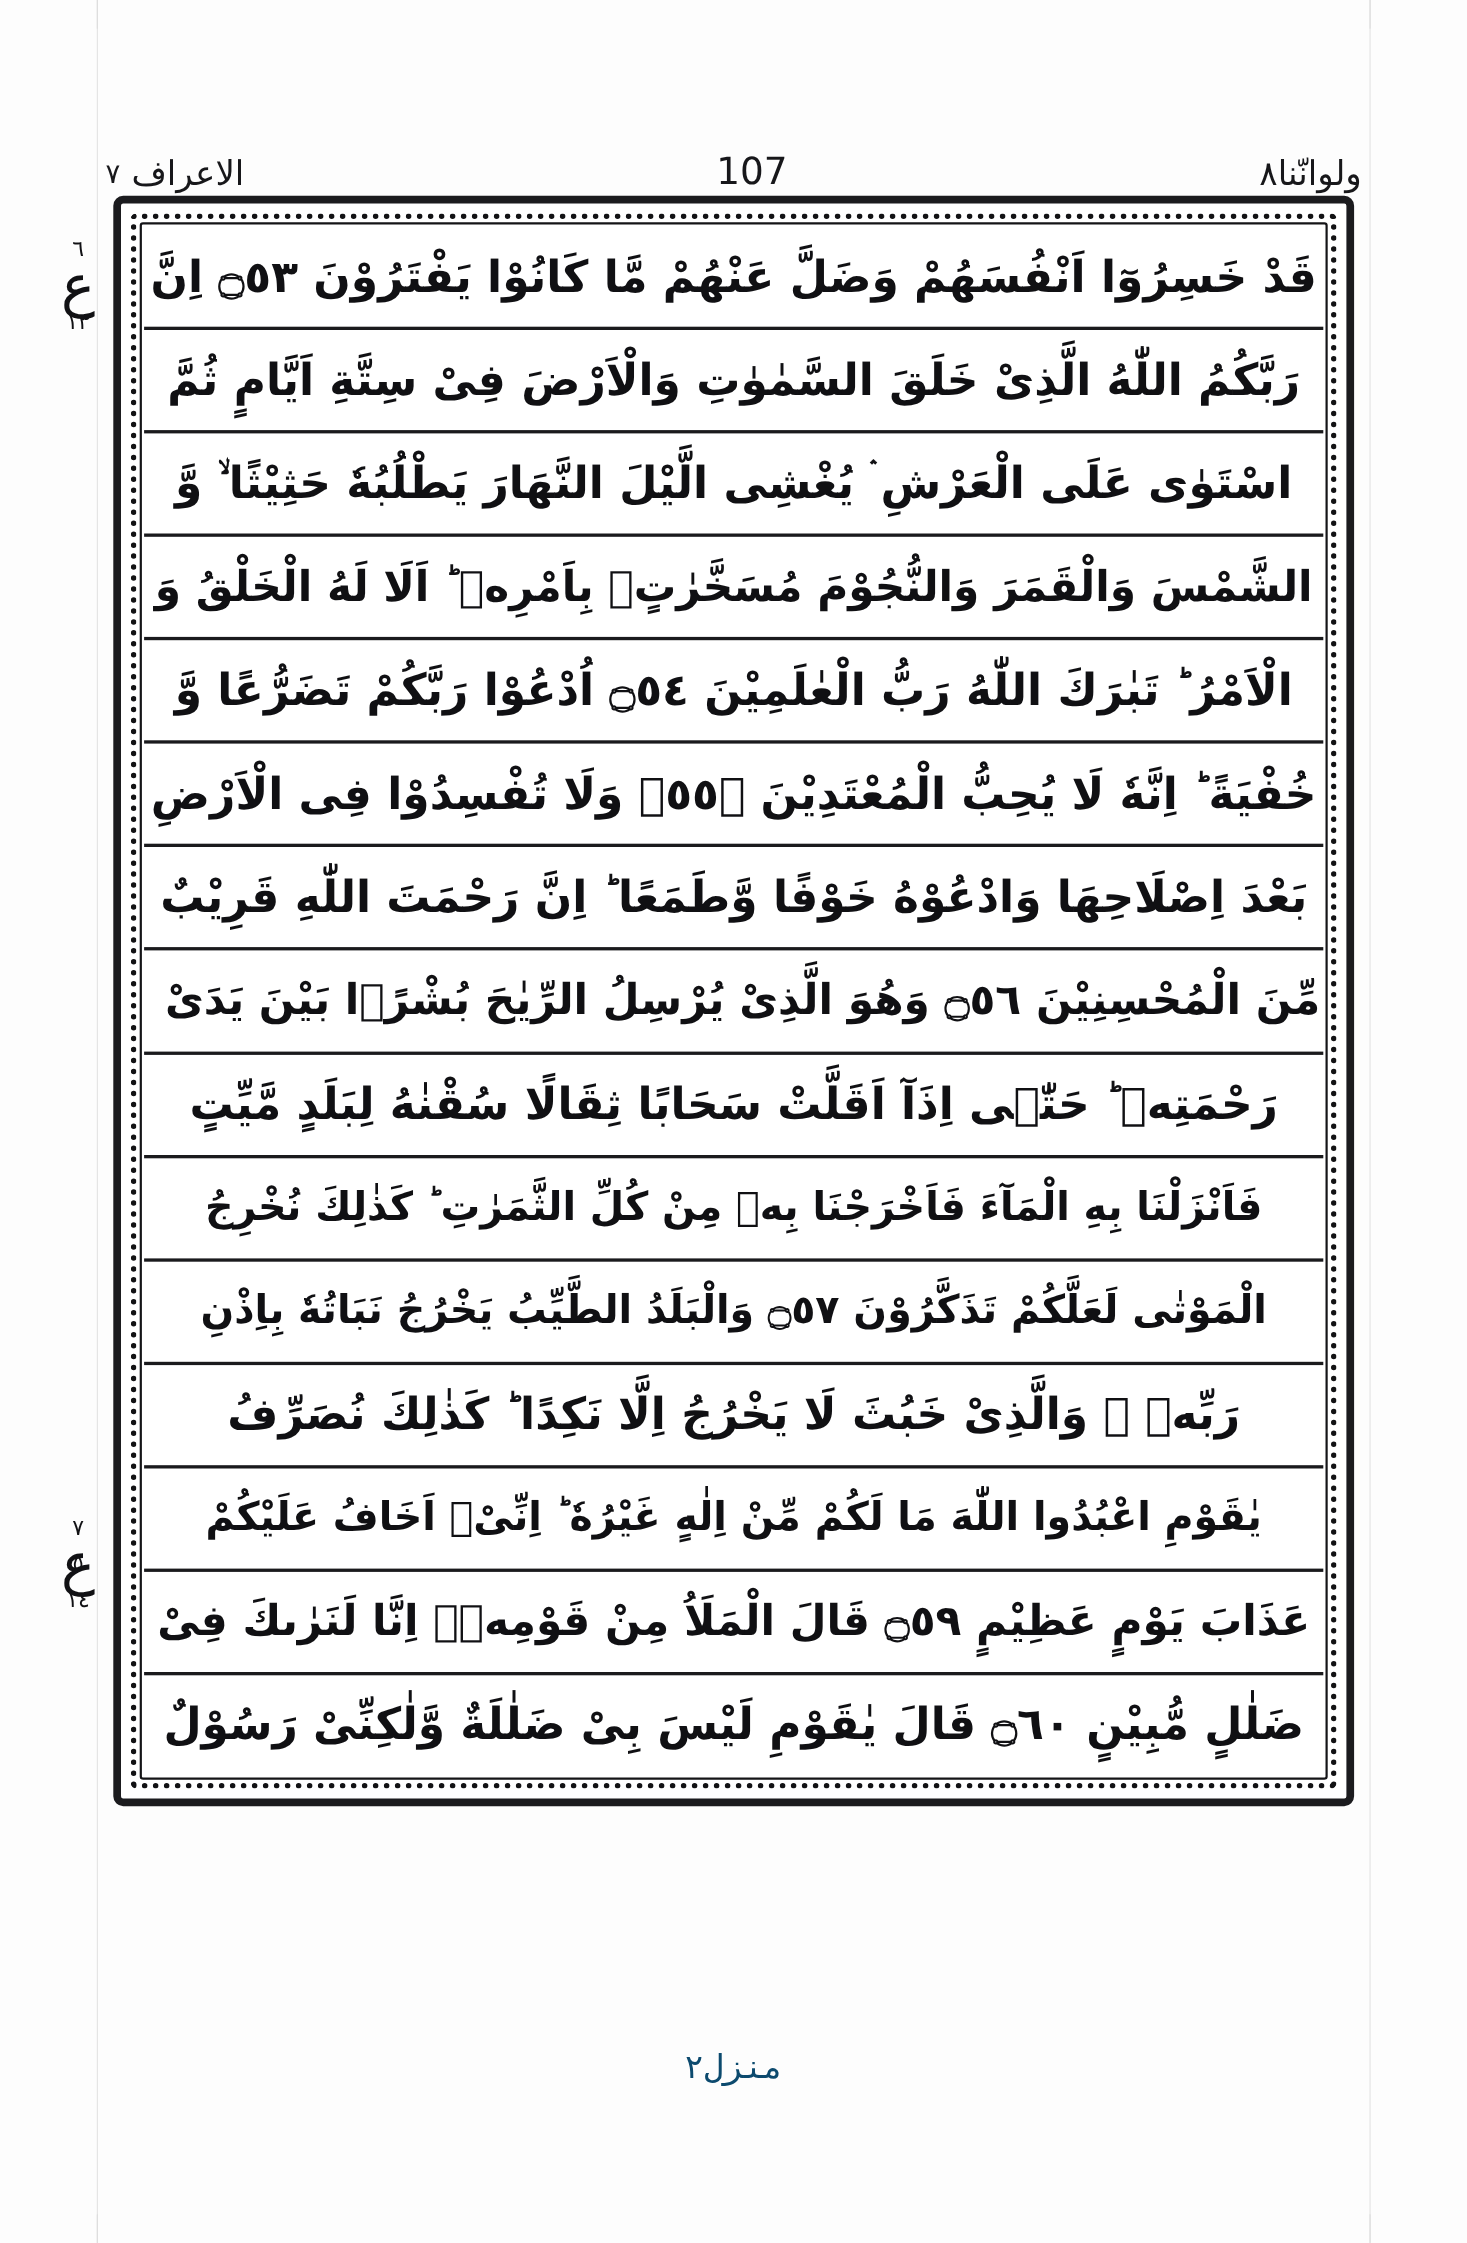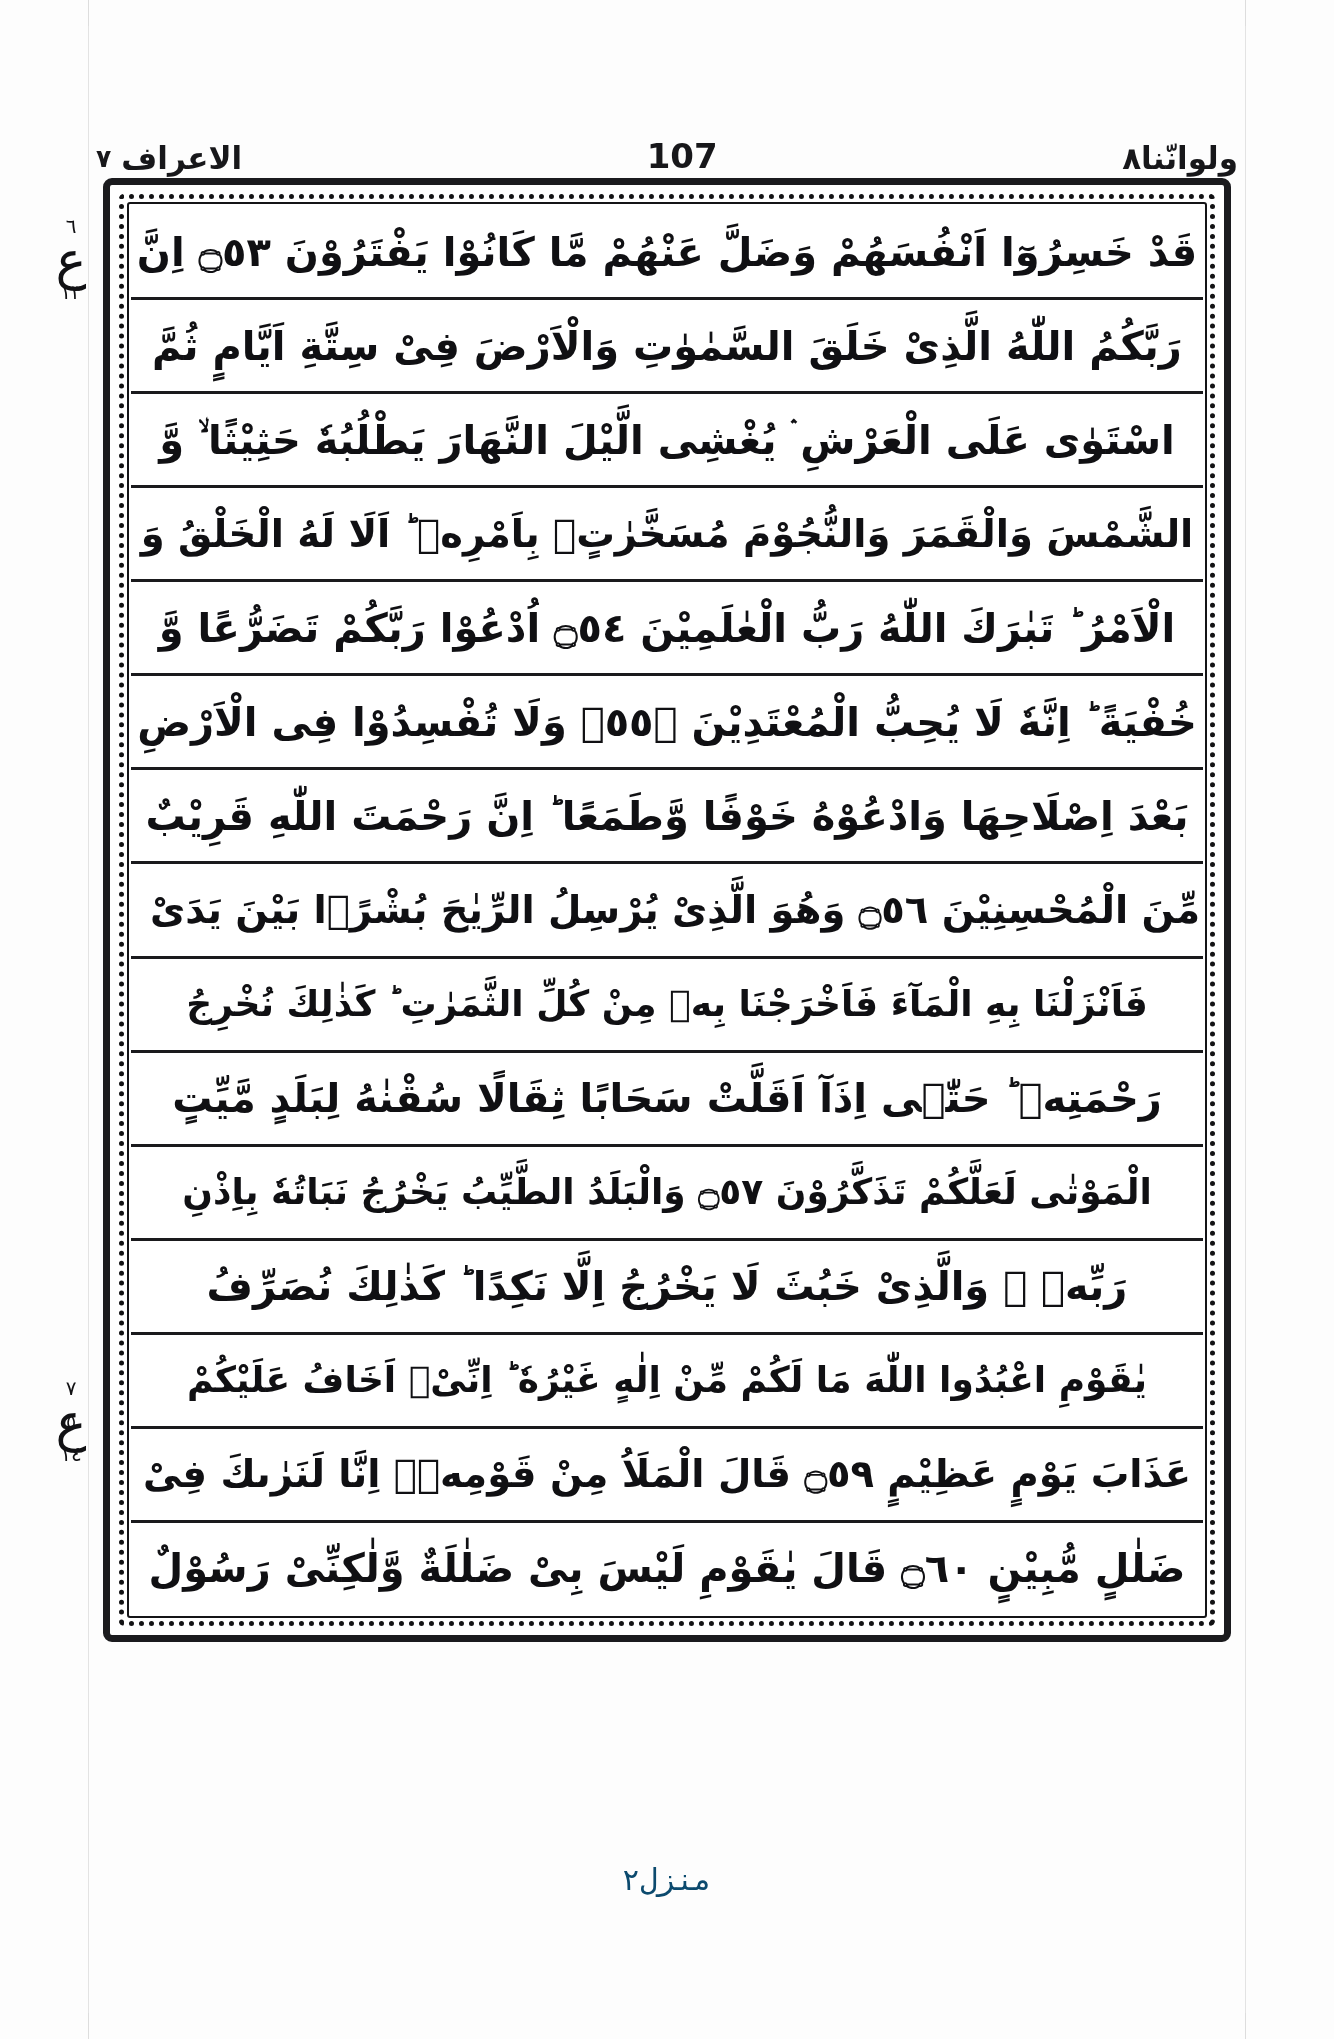--- a/index.html
+++ b/index.html
@@ -52,21 +52,21 @@
     align-items: flex-end;
     justify-content: space-between;
     direction: rtl;
   }
   .hdr-cell {
     font-size: 31px;
     line-height: 1;
     color: #17171a;
     white-space: nowrap;
     font-family: "DejaVu Sans", "Liberation Sans", sans-serif;
-    font-weight: 700;
+    font-weight: 400;
   }
   .hdr-cell.juz   { letter-spacing: 0px; }
   .hdr-cell.page  { font-size: 34px; padding-bottom: 1px; }
   .hdr-cell.surah { direction: rtl; }
   .hdr-cell.surah .surah-num {
     font-size: 25px;
     margin-inline-start: 10px;
     vertical-align: 2px;
   }
 
@@ -240,26 +240,26 @@
         </div>
       <div class="ayah-line">
           <span class="ayah-text">خُفْيَةً ؕ اِنَّهٗ لَا يُحِبُّ الْمُعْتَدِيْنَ ۝٥٥ۚ وَلَا تُفْسِدُوْا فِى الْاَرْضِ</span>
         </div>
       <div class="ayah-line">
           <span class="ayah-text">بَعْدَ اِصْلَاحِهَا وَادْعُوْهُ خَوْفًا وَّطَمَعًا ؕ اِنَّ رَحْمَتَ اللّٰهِ قَرِيْبٌ</span>
         </div>
       <div class="ayah-line">
           <span class="ayah-text" style="font-size: 38.5px; margin-left: 16px;">مِّنَ الْمُحْسِنِيْنَ ۝٥٦ وَهُوَ الَّذِىْ يُرْسِلُ الرِّيٰحَ بُشْرًۢا بَيْنَ يَدَىْ</span>
         </div>
+      <div class="ayah-line">
+          <span class="ayah-text">رَحْمَتِهٖ ؕ حَتّٰۤى اِذَآ اَقَلَّتْ سَحَابًا ثِقَالًا سُقْنٰهُ لِبَلَدٍ مَّيِّتٍ</span>
+        </div>
       <div class="ayah-line tight">
           <span class="ayah-text">فَاَنْزَلْنَا بِهِ الْمَآءَ فَاَخْرَجْنَا بِهٖ مِنْ كُلِّ الثَّمَرٰتِ ؕ كَذٰلِكَ نُخْرِجُ</span>
         </div>
-      <div class="ayah-line">
-          <span class="ayah-text">رَحْمَتِهٖ ؕ حَتّٰۤى اِذَآ اَقَلَّتْ سَحَابًا ثِقَالًا سُقْنٰهُ لِبَلَدٍ مَّيِّتٍ</span>
-        </div>
       <div class="ayah-line tight">
           <span class="ayah-text">الْمَوْتٰى لَعَلَّكُمْ تَذَكَّرُوْنَ ۝٥٧ وَالْبَلَدُ الطَّيِّبُ يَخْرُجُ نَبَاتُهٗ بِاِذْنِ</span>
         </div>
       <div class="ayah-line">
           <span class="ayah-text">رَبِّهٖ ۚ وَالَّذِىْ خَبُثَ لَا يَخْرُجُ اِلَّا نَكِدًا ؕ كَذٰلِكَ نُصَرِّفُ</span>
         </div>
       <div class="ayah-line tight">
           <span class="ayah-text">يٰقَوْمِ اعْبُدُوا اللّٰهَ مَا لَكُمْ مِّنْ اِلٰهٍ غَيْرُهٗ ؕ اِنِّىْۤ اَخَافُ عَلَيْكُمْ</span>
         </div>
       <div class="ayah-line">

